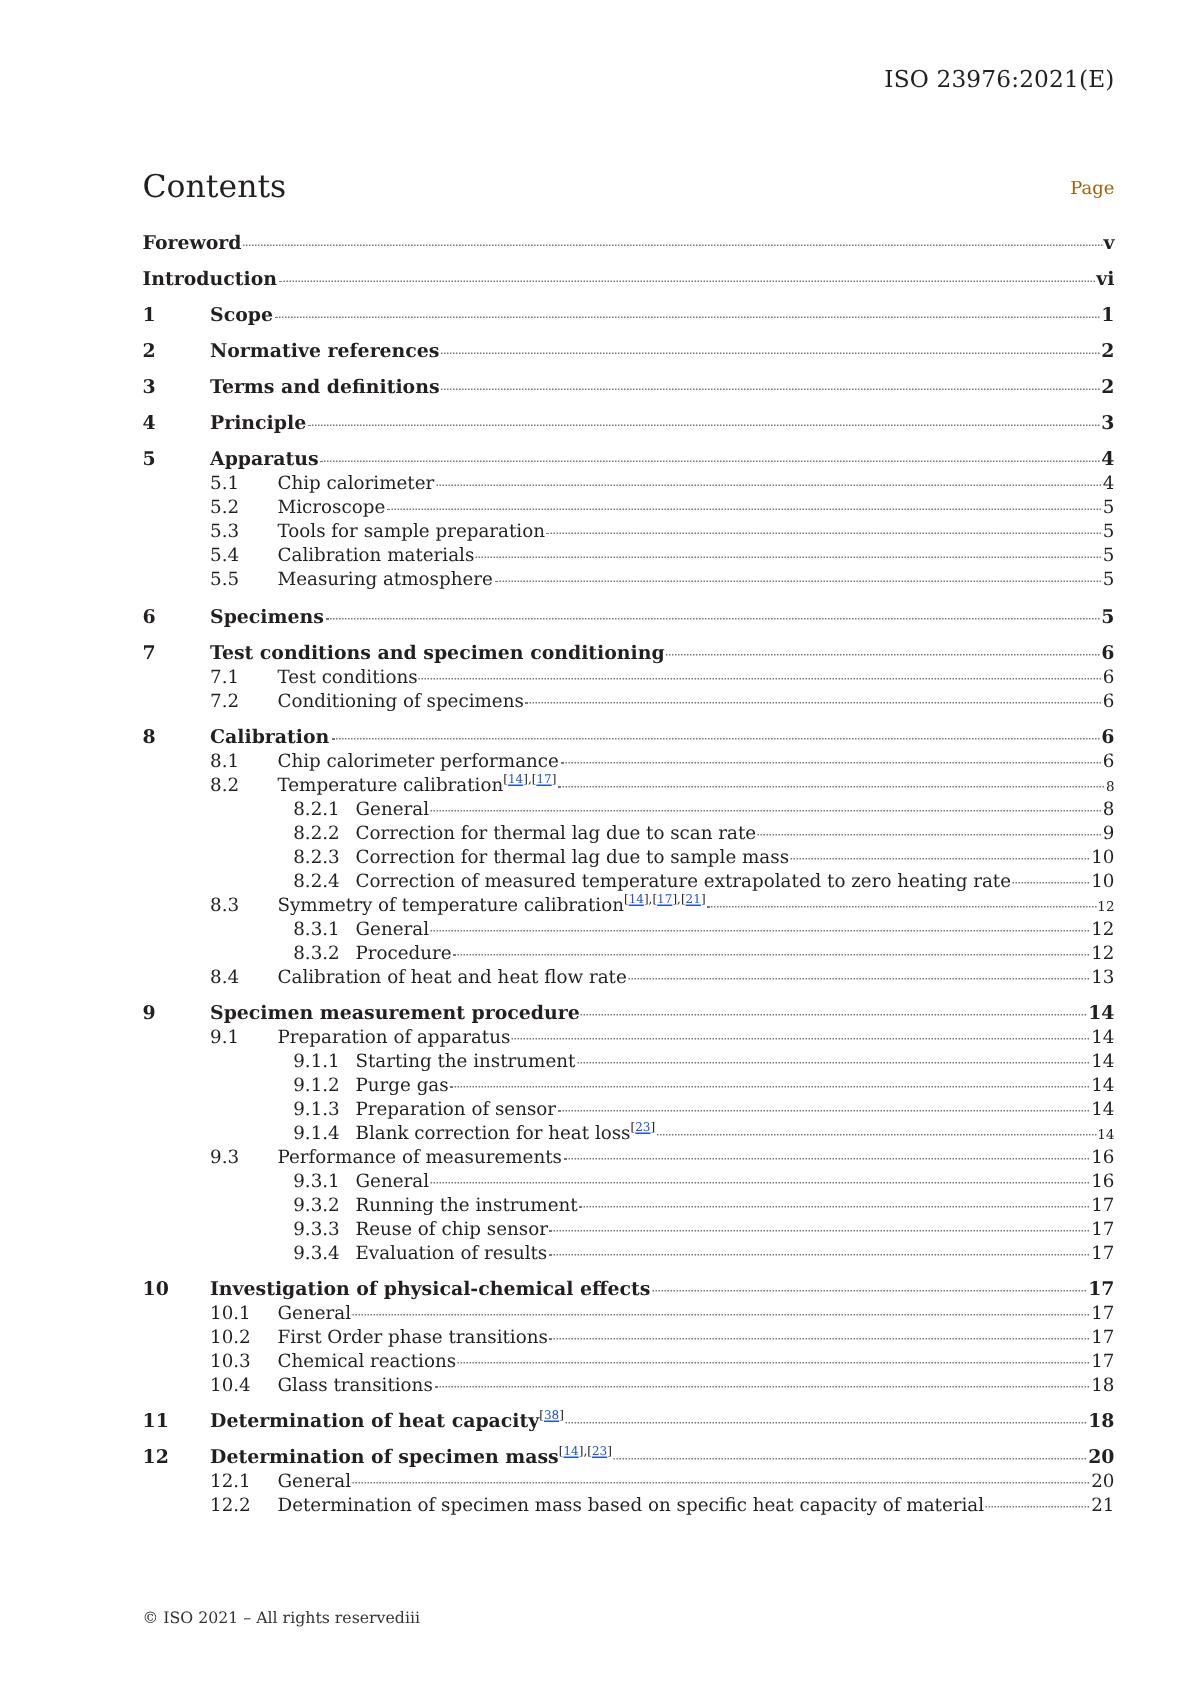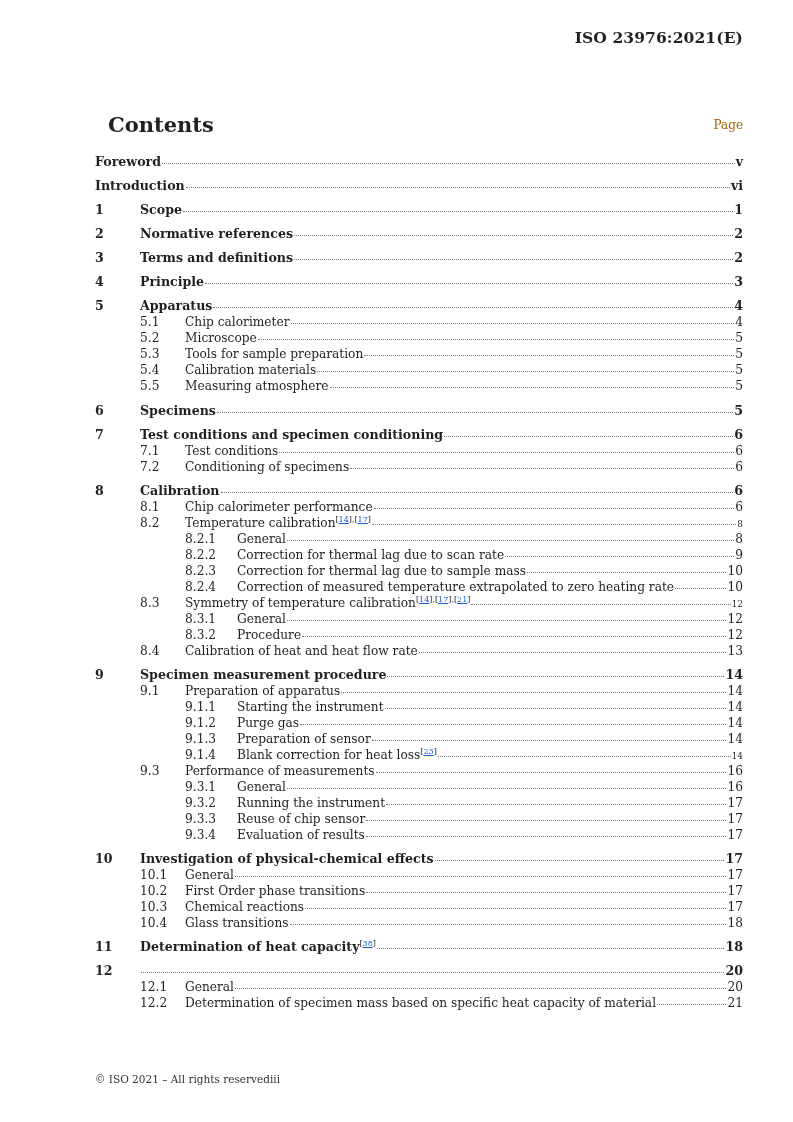--- a/index.html
+++ b/index.html
@@ -1,28 +1,28 @@
 <!DOCTYPE html>
 <html><head>
 <meta charset="utf-8">
 <style>
   html, body { margin:0; padding:0; background:#fff; }
   body { width:793px; height:1122px; position:relative; overflow:hidden;
          font-family:"DejaVu Serif", "Liberation Serif", serif; color:#231f20; }
-  .hdr { position:absolute; top:28px; right:50px; font-weight:bold; font-size:15.5px; letter-spacing:0.1px; }
-  .title { position:absolute; top:112px; left:108px; font-weight:bold; font-size:21px; }
+  .hdr { position:absolute; top:44px; right:50px; font-weight:normal; font-size:15.5px; letter-spacing:0.1px; }
+  .title { position:absolute; top:112px; left:95px; font-weight:normal; font-size:21px; }
   .pagelbl { position:absolute; top:118px; right:50px; font-size:12px; color:#a16207; }
   .toc { position:absolute; top:154px; left:95px; width:648px; }
   .row { display:flex; align-items:baseline; font-size:12.2px; line-height:16px; height:16px; white-space:nowrap; }
   .row.l1 { font-weight:bold; font-size:12.6px; margin-top:8.1px; height:16px; }
   .row.l1.first { margin-top:0; }
   .row.l1.nogap { margin-top:8px; }
   .num1 { width:45px; flex:none; }
   .num2 { width:45px; flex:none; }
-  .num3 { width:52px; flex:none; }
+  .num3 { width:52px; flex:none;text-align:center; }
   .ind2 { width:45px; flex:none; }
   .ind3 { width:90px; flex:none; }
   .lbl { flex:none; }
   .dots { flex:1 1 auto; border-bottom:1px dotted #777; margin:0 1px 3px 1px; height:0; align-self:flex-end; position:relative; top:-3px; }
   .pg { flex:none; text-align:right; }
   .pg.small { font-size:9px; }
   sup { font-size:8px; line-height:0; vertical-align:5px; font-weight:normal; }
   sup a { color:#1a56db; text-decoration:underline; }
   .footer { position:absolute; top:1073px; left:95px; width:648px; display:flex; justify-content:flex-start; font-size:10.5px; color:#333; }
 </style>
@@ -322,20 +322,21 @@
       <span class="pg">18</span>
     </div>
     <div class="row l1">
       <span class="num1">11</span>
       <span class="lbl"><span>Determination of heat capacity</span><sup>[<a>38</a>]</sup></span>
       <span class="dots"></span>
       <span class="pg">18</span>
     </div>
     <div class="row l1">
       <span class="num1">12</span>
+      <span class="lbl"><span>Determination of specimen mass</span><sup>[<a>14</a>],[<a>23</a>]</sup></span>
       <span class="dots"></span>
       <span class="pg">20</span>
     </div>
     <div class="row">
       <span class="ind2"></span>
       <span class="num2">12.1</span>
       <span class="lbl"><span>General</span></span>
       <span class="dots"></span>
       <span class="pg">20</span>
     </div>

